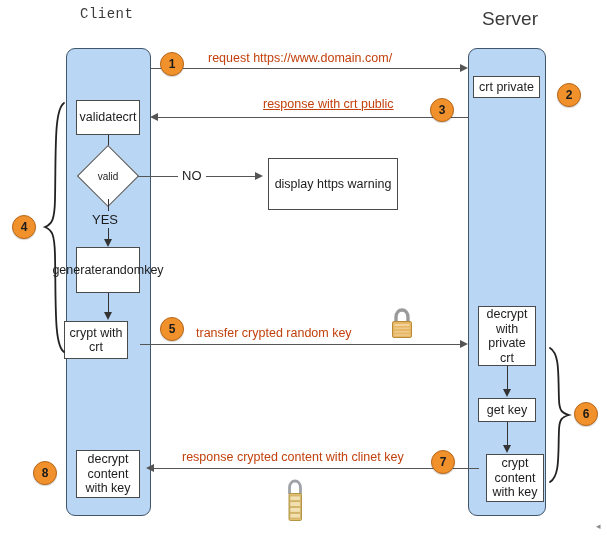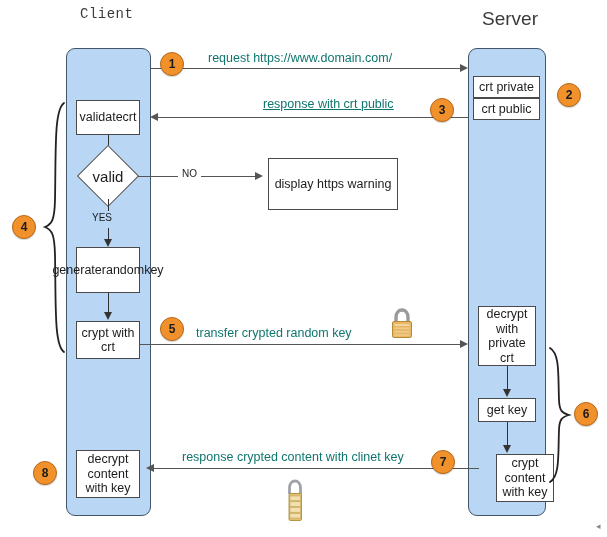--- a/index.html
+++ b/index.html
@@ -62,47 +62,47 @@
     width:44px;height:44px;
     margin-left:-22px;margin-top:-22px;
     background:#ffffff;
     border:1.4px solid #4a4a4a;
     transform:rotate(45deg);
     box-sizing:border-box;
   }
   .diamond-wrap .dlabel{
     position:relative;
     z-index:2;
-    font-size:15px;
+    font-size:10px;
     color:#1c1c1c;
   }
   .badge{
     position:absolute;
     width:24px;height:24px;
     border-radius:50%;
     background:#f0912c;
     border:1.4px solid #b8681a;
     color:#1b1b1b;
     font-size:12px;
     font-weight:bold;
     display:flex;
     align-items:center;
     justify-content:center;
     box-sizing:border-box;
     box-shadow:0 1px 1px rgba(0,0,0,.18);
   }
   .msg{
     position:absolute;
     font-size:12.5px;
-    color:#0f766e;
+    color:#c2410c;
     white-space:nowrap;
   }
   .vlabel{
     position:absolute;
-    font-size:10px;
+    font-size:13px;
     color:#1c1c1c;
     white-space:nowrap;
   }
   .hline{
     position:absolute;
     height:0;
     border-top:1.4px solid #555;
   }
   .vline{
     position:absolute;
@@ -148,23 +148,20 @@
   <div class="lane" style="left:468px; top:48px; width:78px; height:468px;"></div>
 
   <div class="hline" style="left:151px; top:68px; width:315px;"></div>
   <div class="arrow right" style="left:460px; top:63.5px;"></div>
   <div class="msg" style="left:208px; top:51px;">request https://www.domain.com/</div>
   <div class="badge" style="left:160px; top:52px;">1</div>
 
   <div class="node" style="left:473px; top:76px; width:67px; height:22px;">
     <span>crt private</span>
   </div>
-  <div class="node" style="left:473px; top:98px; width:67px; height:22px;">
-    <span>crt public</span>
-  </div>
   <div class="badge" style="left:557px; top:83px;">2</div>
 
   <div class="hline" style="left:156px; top:117px; width:313px;"></div>
   <div class="arrow left" style="left:150px; top:112.5px;"></div>
   <div class="msg" style="left:263px; top:97px;text-decoration:underline;">response with crt public</div>
   <div class="badge" style="left:430px; top:98px;">3</div>
 
   <div class="node" style="left:76px; top:100px; width:64px; height:35px; flex-direction:row;">
     <span>validate</span>
     <span>crt</span>
@@ -192,21 +189,21 @@
 
   <div class="node" style="left:76px; top:247px; width:64px; height:46px; flex-direction:row;">
     <span>generate</span>
     <span>random</span>
     <span>key</span>
   </div>
 
   <div class="vline" style="left:108px; top:293px; height:22px;"></div>
   <div class="arrow down" style="left:103.5px; top:312px;"></div>
 
-  <div class="node" style="left:76px; top:321px; width:64px; height:38px; flex-direction:column;">
+  <div class="node" style="left:64px; top:321px; width:64px; height:38px; flex-direction:column;">
     <span>crypt with</span>
     <span>crt</span>
   </div>
 
   <svg class="brace" style="left:42px; top:100px;" width="26" height="255" viewBox="0 0 26 255">
     <path d="M22 3 C12 10, 14 50, 13 100 C12.5 120, 10 124, 3 127 C10 130, 12.5 134, 13 155 C14 205, 12 245, 22 252" fill="none" stroke="#222" stroke-width="1.8" stroke-linecap="round"></path>
   </svg>
   <div class="badge" style="left:12px; top:215px;">4</div>
 
   <div class="hline" style="left:140px; top:344px; width:326px;"></div>
@@ -234,21 +231,21 @@
   <div class="vline" style="left:507px; top:366px; height:26px;"></div>
   <div class="arrow down" style="left:502.5px; top:389px;"></div>
 
   <div class="node" style="left:478px; top:398px; width:58px; height:24px;">
     <span>get key</span>
   </div>
 
   <div class="vline" style="left:507px; top:422px; height:26px;"></div>
   <div class="arrow down" style="left:502.5px; top:445px;"></div>
 
-  <div class="node" style="left:496px; top:454px; width:58px; height:48px; flex-direction:column;">
+  <div class="node" style="left:486px; top:454px; width:58px; height:48px; flex-direction:column;">
     <span>crypt</span>
     <span>content</span>
     <span>with key</span>
   </div>
 
   <svg class="brace" style="left:546px; top:345px;" width="26" height="140" viewBox="0 0 26 140">
     <path d="M4 3 C14 9, 12 30, 13 55 C13.4 66, 16 68, 23 70 C16 72, 13.4 74, 13 85 C12 110, 14 131, 4 137" fill="none" stroke="#222" stroke-width="1.8" stroke-linecap="round"></path>
   </svg>
   <div class="badge" style="left:574px; top:402px;">6</div>
 

